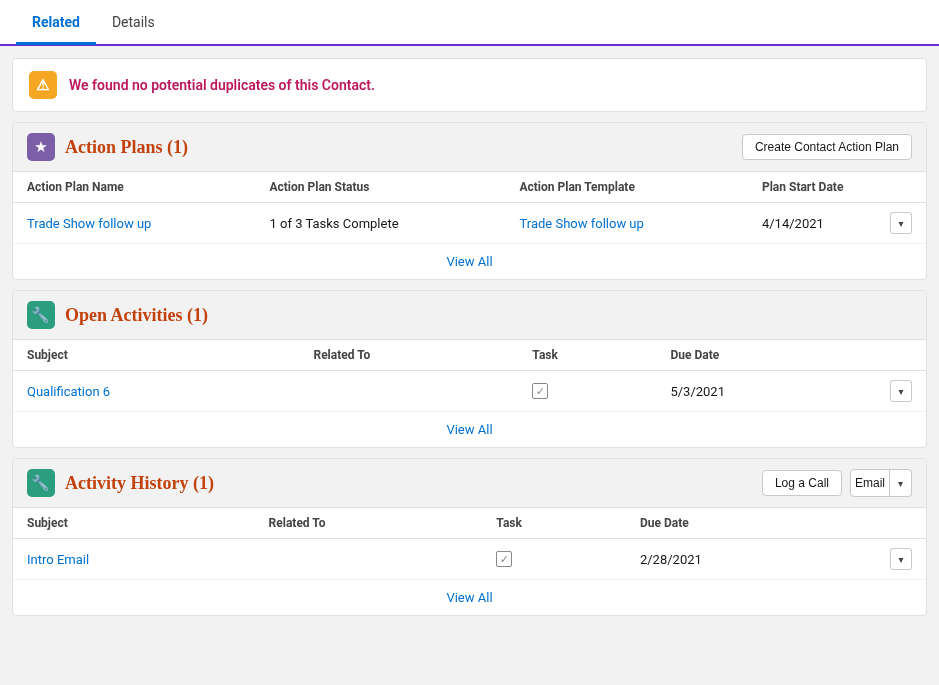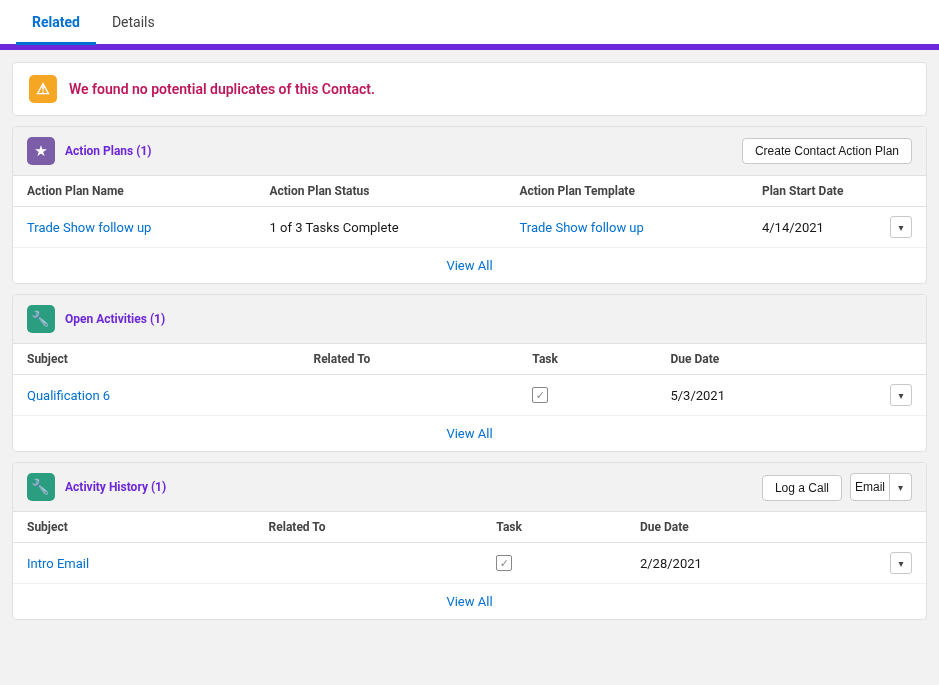--- a/index.html
+++ b/index.html
@@ -8,21 +8,21 @@
       font-size: 13px;
       background: #f3f2f2;
       color: #181818;
       width: 939px;
       min-height: 685px;
     }
 
     
     .tabs {
       background: #fff;
-      border-bottom: 6px solid #6d28d9;
+      border-bottom: 2px solid #6d28d9;
       padding: 0 16px;
       display: flex;
       align-items: flex-end;
     }
     .tab {
       padding: 14px 16px 12px;
       font-size: 14px;
       cursor: pointer;
       color: #444;
       border-bottom: 3px solid transparent;
@@ -91,28 +91,29 @@
       border-radius: 5px;
       display: flex;
       align-items: center;
       justify-content: center;
       color: white;
       font-size: 15px;
     }
     .section-icon.purple { background: #7b5ea7; }
     .section-icon.teal { background: #2b9e80; }
     .section-title {
-      font-size: 12px;
+      font-size: 18px;
       font-weight: 700;
-      color: #6d28d9;
+      color: #c2410c;
+      font-family: Liberation Serif, serif;
     }
     .section-header-right {
       display: flex;
       gap: 8px;
-      align-items: flex-end;
+      align-items: center;
     }
     .btn {
       padding: 5px 12px;
       border: 1px solid #c9c9c9;
       border-radius: 4px;
       background: #fff;
       font-size: 12px;
       cursor: pointer;
       color: #181818;
     }

